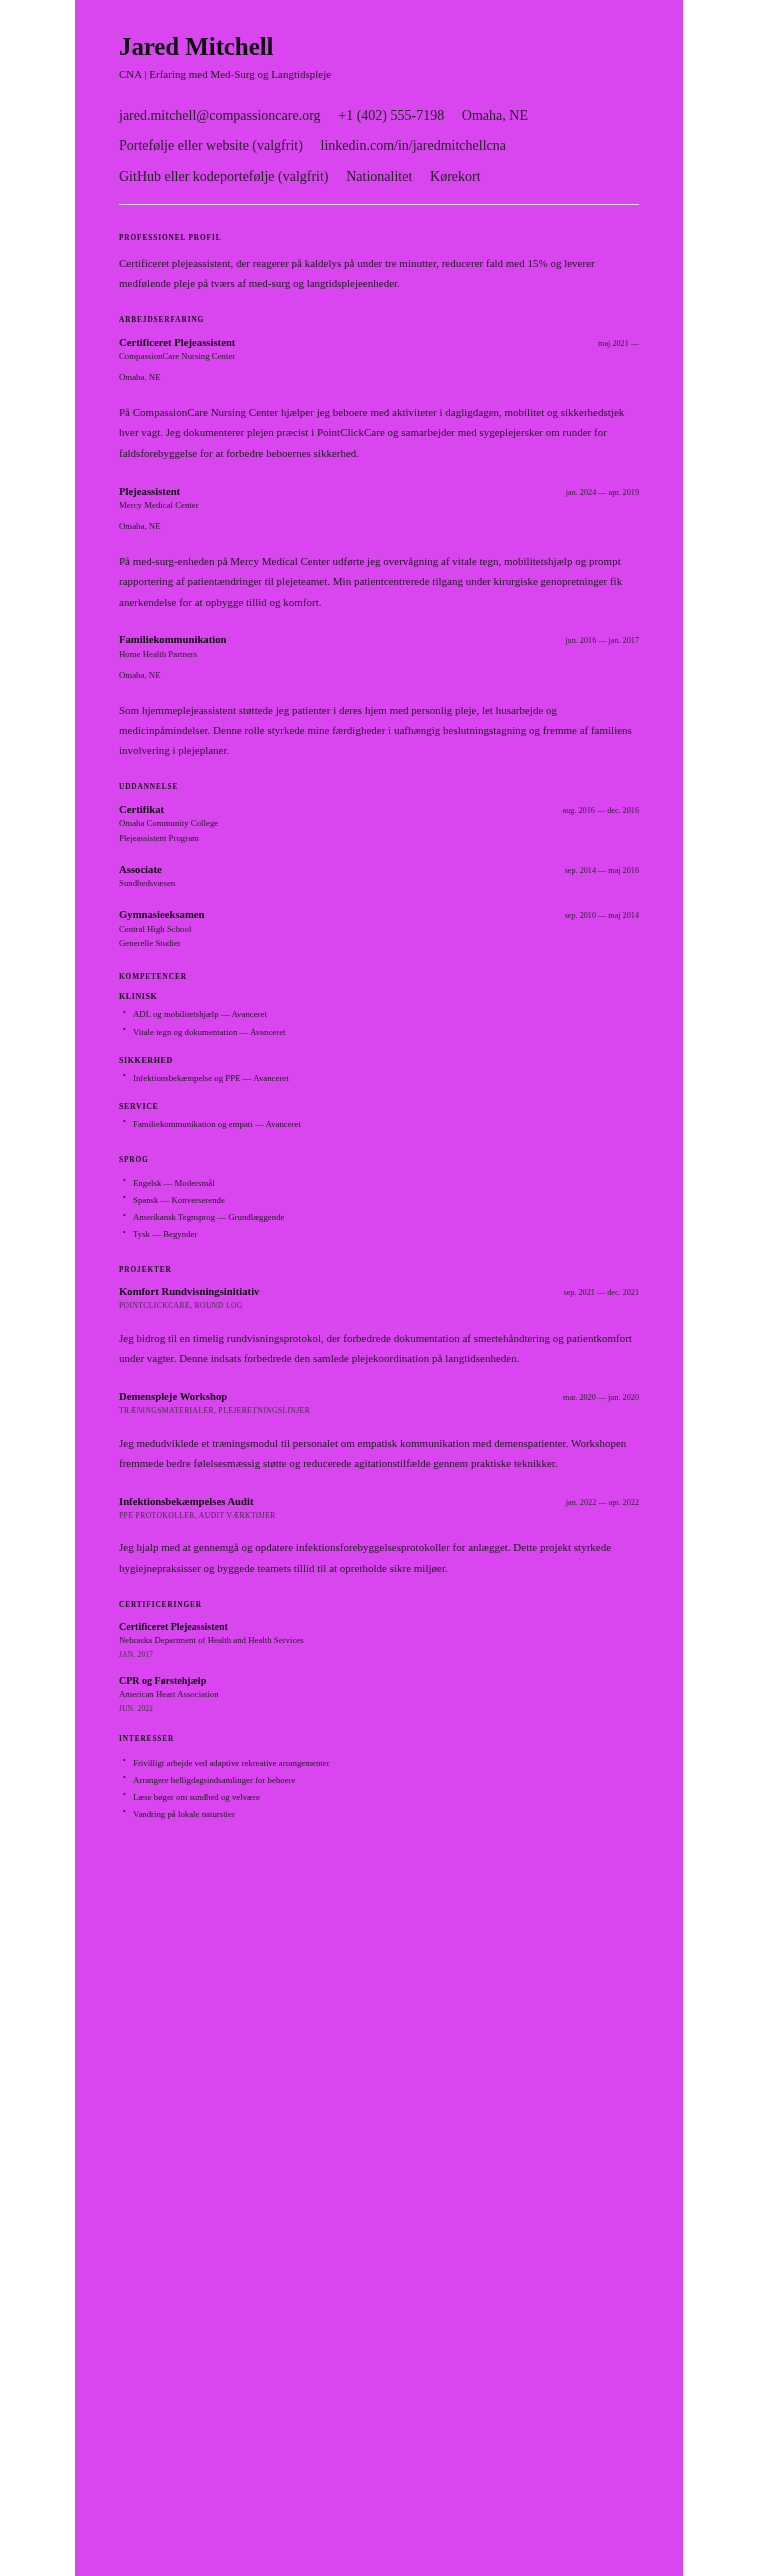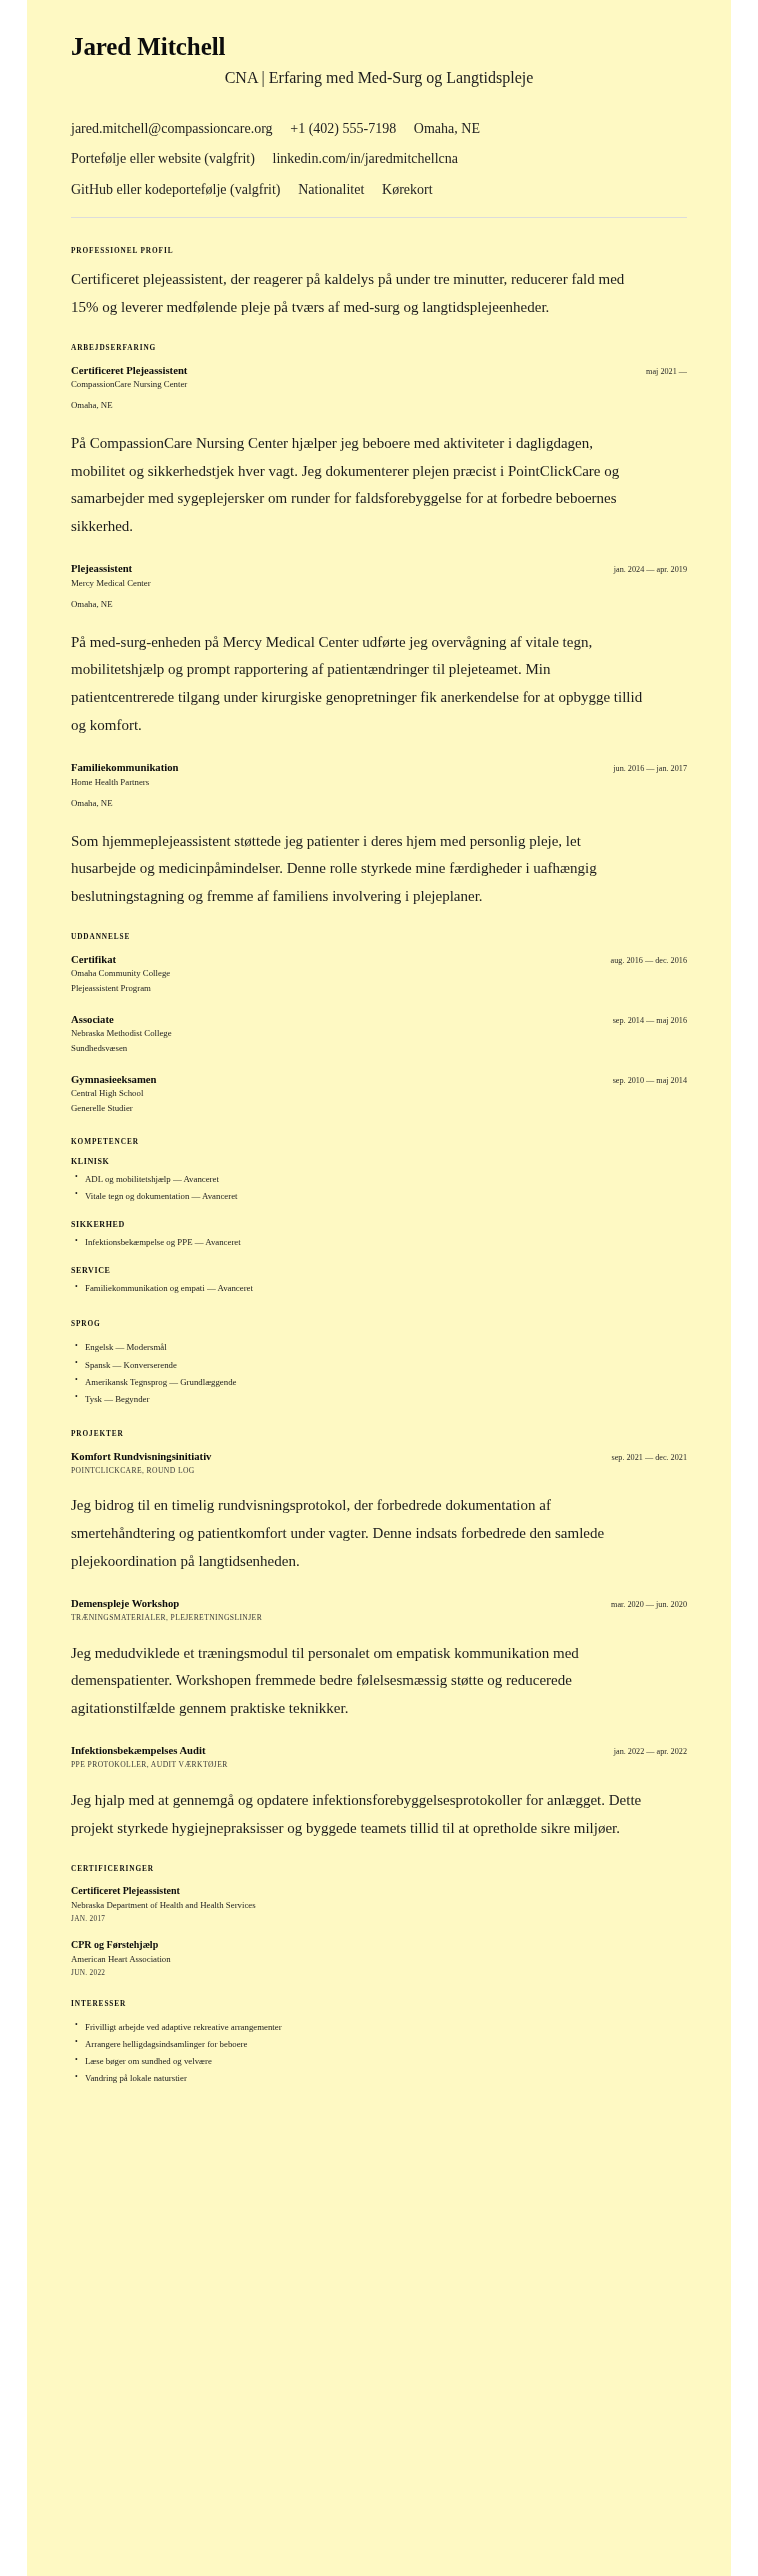--- a/index.html
+++ b/index.html
@@ -7,44 +7,43 @@
     margin: 0;
     padding: 0;
     background: #ffffff;
   }
   body {
     font-family: "Liberation Serif", "DejaVu Serif", serif;
     color: #1a1a1a;
     -webkit-font-smoothing: antialiased;
   }
   .page {
-    width: 704px;
+    width: 608px;
     min-height: 2576px;
     margin: 0 auto;
-    background: #fef9c3;
+    background: #d946ef;
     box-sizing: border-box;
     padding: 33px 44px 38px 44px;
     position: relative;
   }
 
   
   .name {
     font-size: 25px;
     font-weight: 700;
     letter-spacing: -0.1px;
     line-height: 1.12;
     margin: 0 0 6.3px 0;
     color: #0c0c0c;
   }
   .headline {
-    font-size: 16px;
+    font-size: 11px;
     line-height: 1.4;
-    margin: 0 0 28px 0;
+    margin: 0 0 22px 0;
     color: #1d1d1d;
-    text-align: center;
   }
   .contact-row {
     font-size: 14px;
     line-height: 1.55;
     color: #232323;
     margin-bottom: 8.8px;
     display: flex;
     flex-wrap: wrap;
     align-items: baseline;
   }
@@ -109,21 +108,21 @@
     margin: 7.6px 0 0 0;
   }
   .entry-meta {
     font-size: 7.6px;
     letter-spacing: 0.4px;
     text-transform: uppercase;
     color: #3a3a3a;
     margin: 2.5px 0 0 0;
   }
   .entry-desc {
-    font-size: 15px;
+    font-size: 11px;
     line-height: 1.85;
     color: #1c1c1c;
     margin: 17.7px 0 0 0;
     max-width: 572px;
   }
 
   
   .skill-group { margin-bottom: 14px; }
   .skill-group:last-child { margin-bottom: 0; }
   .skill-group-title {
@@ -258,21 +257,20 @@
       </div>
       <p class="entry-org">Omaha Community College</p>
       <p class="entry-org">Plejeassistent Program</p>
     </div>
 
     <div class="entry" style="margin-top:17.7px;">
       <div class="entry-head">
         <h3 class="entry-title">Associate</h3>
         <span class="entry-date">sep. 2014 — maj 2016</span>
       </div>
-      <p class="entry-org">Nebraska Methodist College</p>
       <p class="entry-org">Sundhedsvæsen</p>
     </div>
 
     <div class="entry" style="margin-top:17.7px;">
       <div class="entry-head">
         <h3 class="entry-title">Gymnasieeksamen</h3>
         <span class="entry-date">sep. 2010 — maj 2014</span>
       </div>
       <p class="entry-org">Central High School</p>
       <p class="entry-org">Generelle Studier</p>

